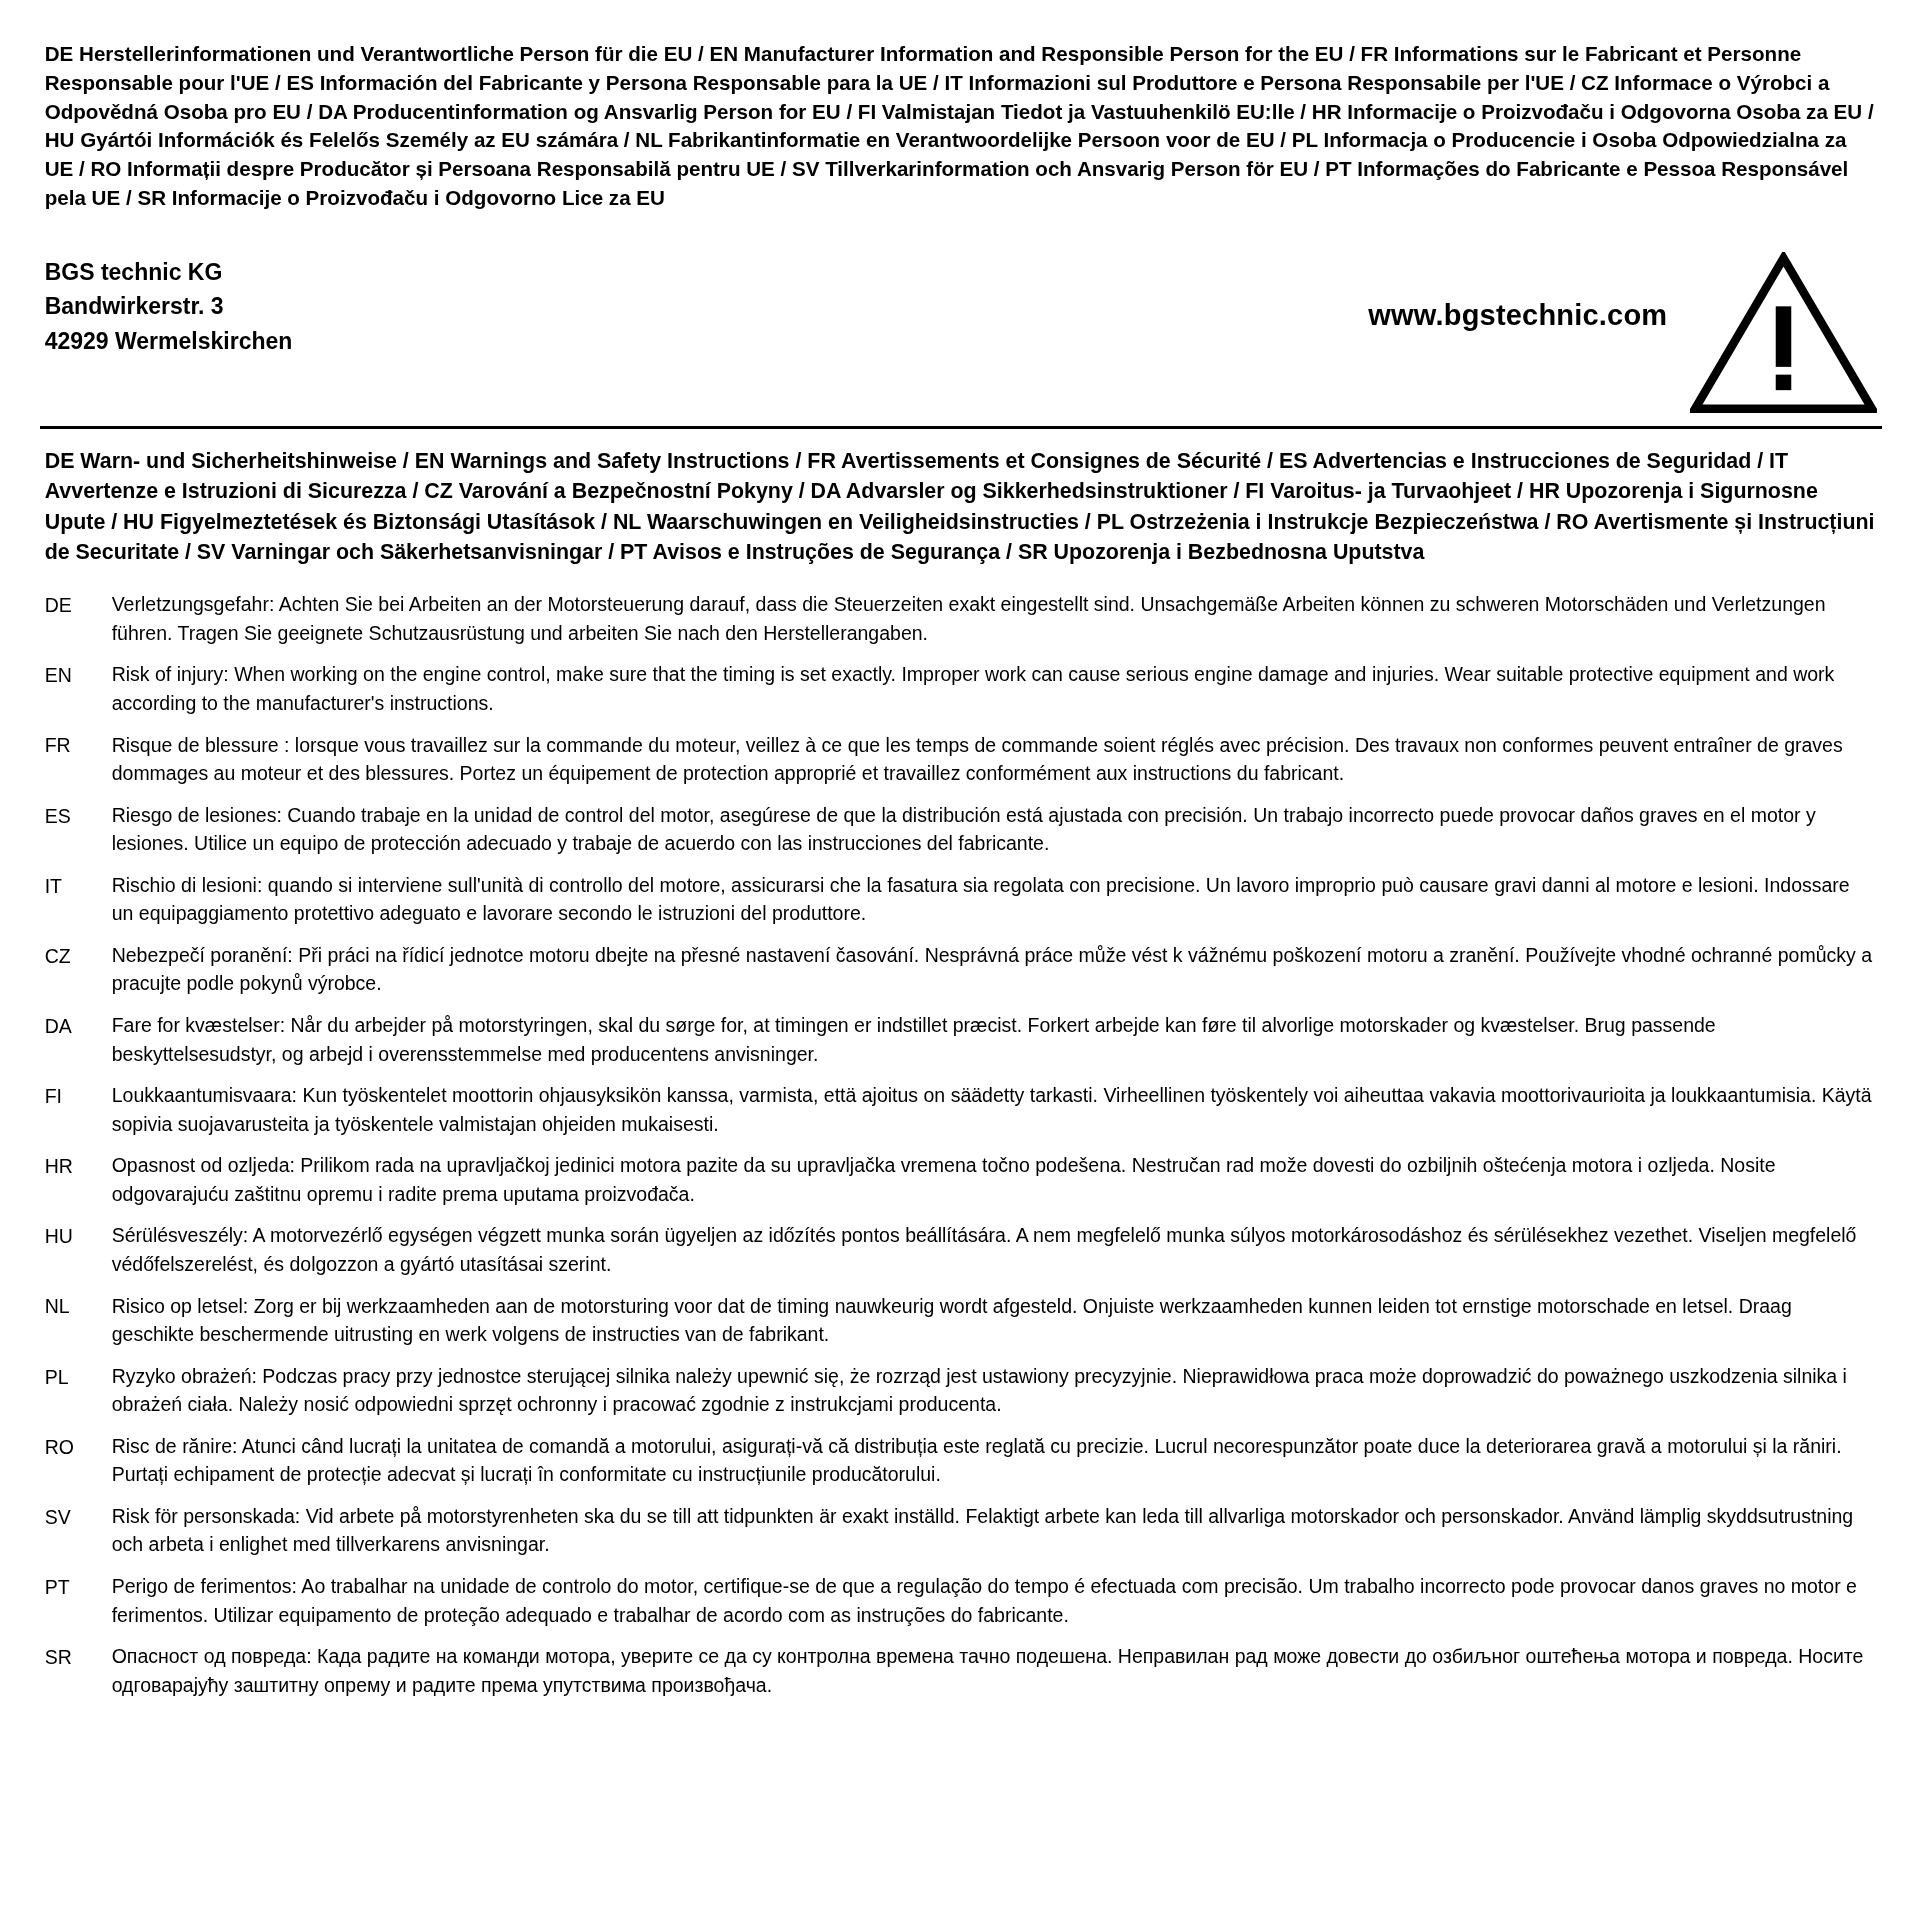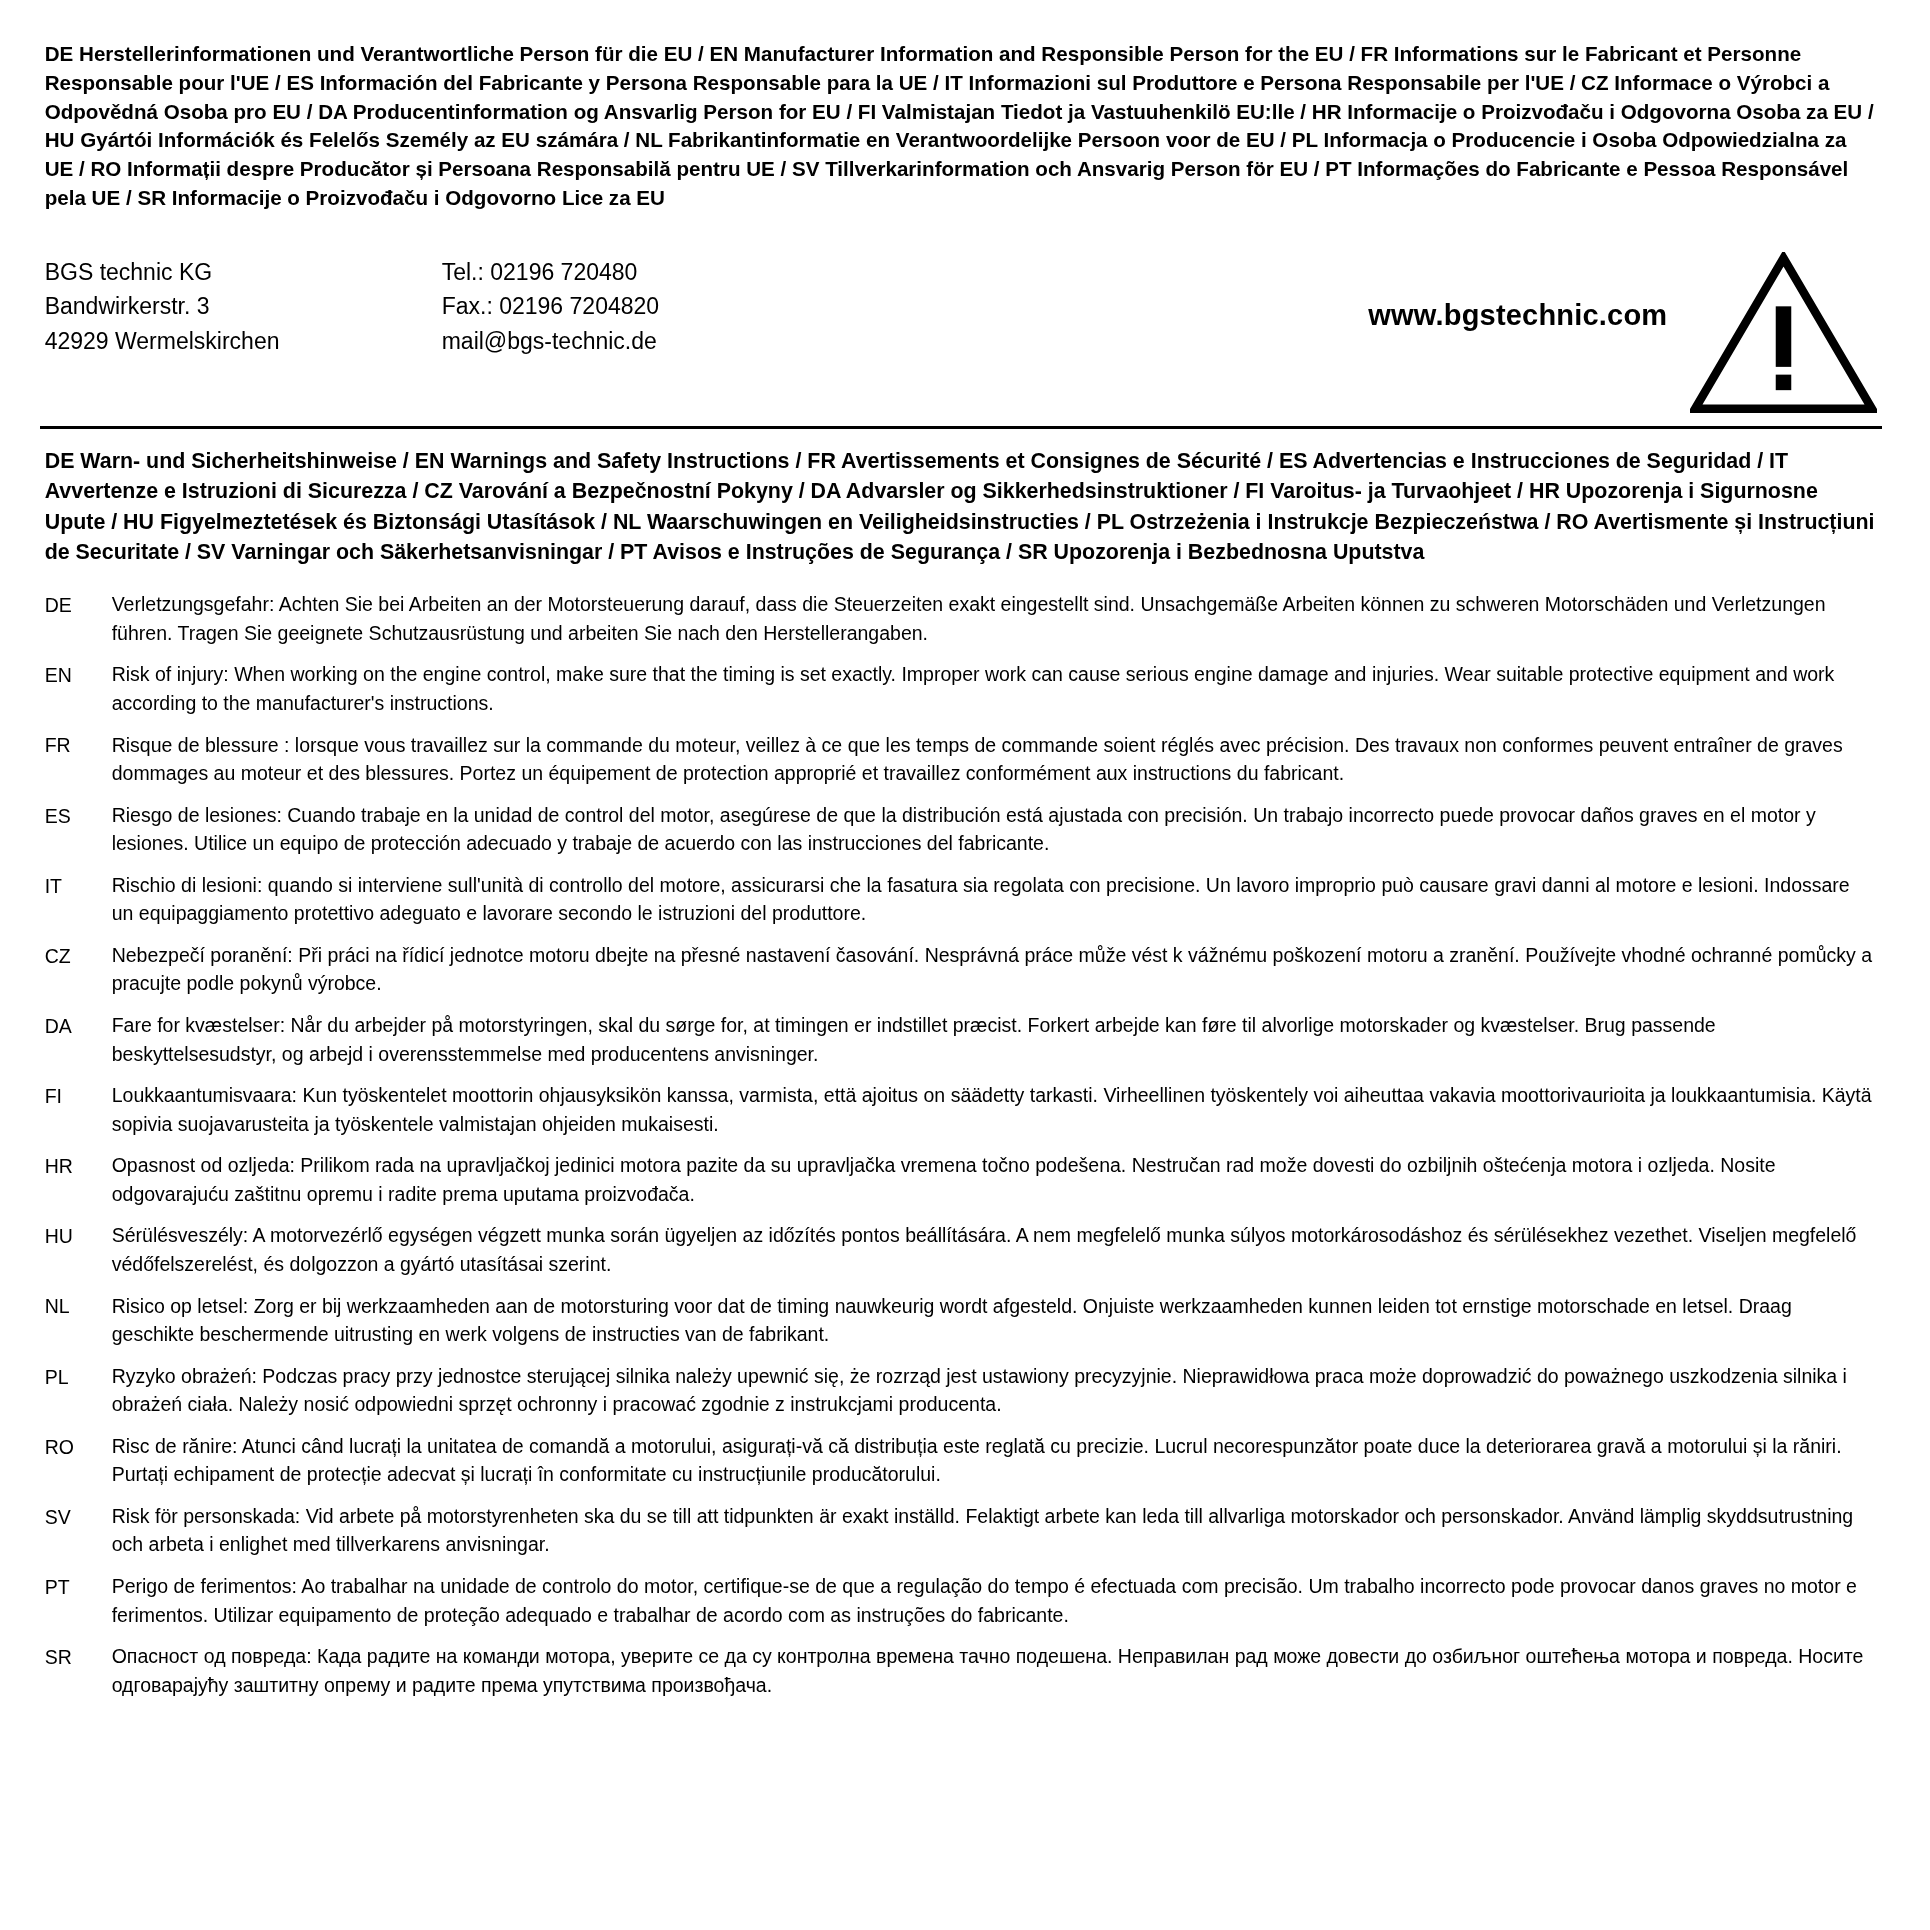--- a/index.html
+++ b/index.html
@@ -49,20 +49,21 @@
     padding-top: 4.7px;
   }
   .logo-svg { display: block; }
 
   .addr {
     flex: 0 0 397px;
     font-size: 23px;
     line-height: 1.50;
     padding-top: 20px;
     white-space: pre-line;
+    font-weight: bold;
   }
   .contact {
     flex: 0 0 327px;
     font-size: 23px;
     line-height: 1.50;
     padding-top: 20px;
     white-space: pre-line;
   }
   .web {
     flex: 1 1 auto;
@@ -116,23 +117,20 @@
 
   <div class="head-langs">DE Herstellerinformationen und Verantwortliche Person für die EU  /  EN Manufacturer Information and Responsible Person for the EU  /  FR Informations sur le Fabricant et Personne Responsable pour l'UE  /  ES Información del Fabricante y Persona Responsable para la UE  /  IT Informazioni sul Produttore e Persona Responsabile per l'UE  /  CZ Informace o Výrobci a Odpovědná Osoba pro EU  /  DA Producentinformation og Ansvarlig Person for EU  /  FI Valmistajan Tiedot ja Vastuuhenkilö EU:lle  /  HR Informacije o Proizvođaču i Odgovorna Osoba za EU  /  HU Gyártói Információk és Felelős Személy az EU számára  /  NL Fabrikantinformatie en Verantwoordelijke Persoon voor de EU  /  PL Informacja o Producencie i Osoba Odpowiedzialna za UE  /  RO Informații despre Producător și Persoana Responsabilă pentru UE  /  SV Tillverkarinformation och Ansvarig Person för EU  /  PT Informações do Fabricante e Pessoa Responsável pela UE  /  SR Informacije o Proizvođaču i Odgovorno Lice za EU</div>
 
   <div class="company-bar">
 
 
     <div class="addr">BGS technic KG
 Bandwirkerstr. 3
 42929 Wermelskirchen</div>
 
-    <div class="contact">Tel.: 02196 720480
-Fax.: 02196 7204820
-mail@bgs-technic.de</div>
 
     <div class="web">www.bgstechnic.com</div>
 
     <div class="warn-tri">
       <svg width="187" height="163" viewBox="0 0 240 210" aria-hidden="true">
         <polygon points="120,8 234,202 6,202" fill="none" stroke="#000" stroke-width="11"></polygon>
         <rect x="110" y="70" width="20" height="78" fill="#000"></rect>
         <rect x="110" y="158" width="20" height="20" fill="#000"></rect>
       </svg>
     </div>

